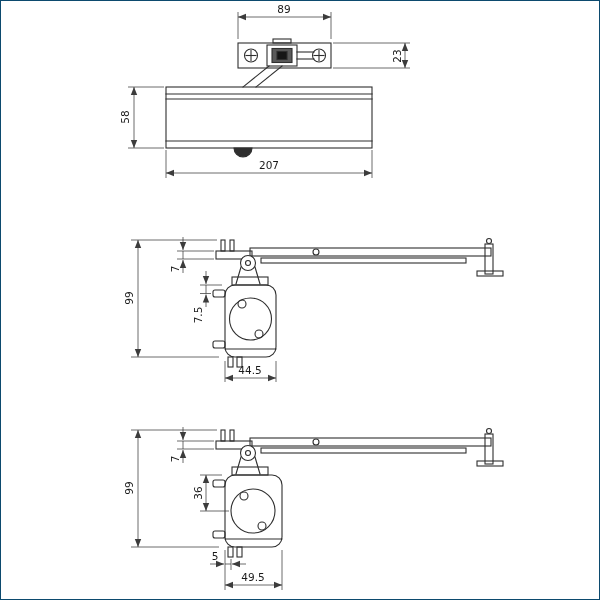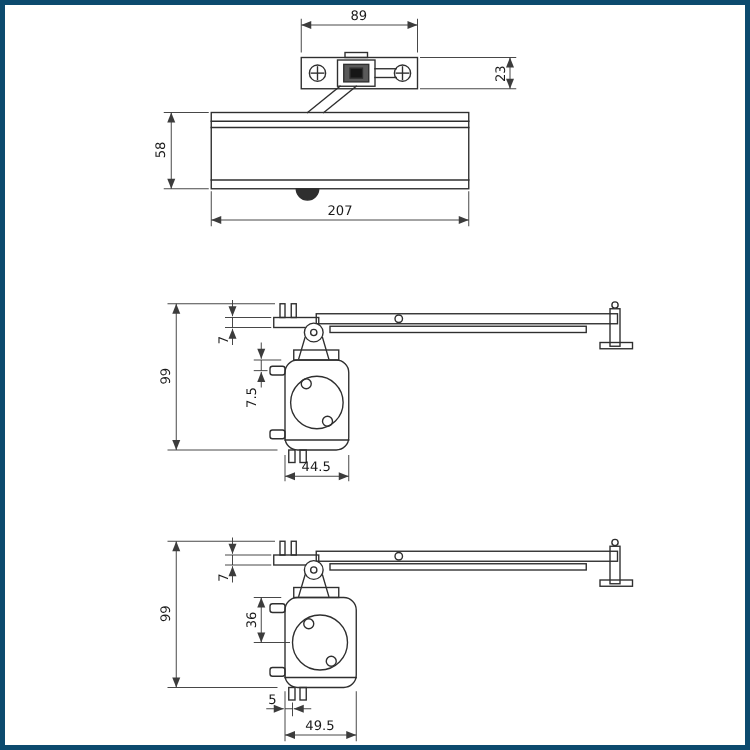--- a/index.html
+++ b/index.html
@@ -1,18 +1,18 @@
 <!DOCTYPE html>
 <html><head>
 <meta charset="utf-8">
 <style>
   html, body { margin: 0; padding: 0; background: #fff; }
   .canvas {
     width: 600px; height: 600px; box-sizing: border-box;
-    border: 4px solid #0c4a6e; background: #ffffff;
+    border: 1px solid #0c4a6e; background: #ffffff;
     font-family: "DejaVu Sans", sans-serif;
   }
   svg { display: block; }
   .obj  { stroke: #2f2f2f; stroke-width: 1.1; fill: none; stroke-linecap: square; }
   .dim line { stroke: #3c3c3c; stroke-width: 0.75; fill: none; }
   .dim text {
     font-family: "DejaVu Sans", sans-serif;
     font-size: 10.5px; fill: #1a1a1a;
   }
 </style>

